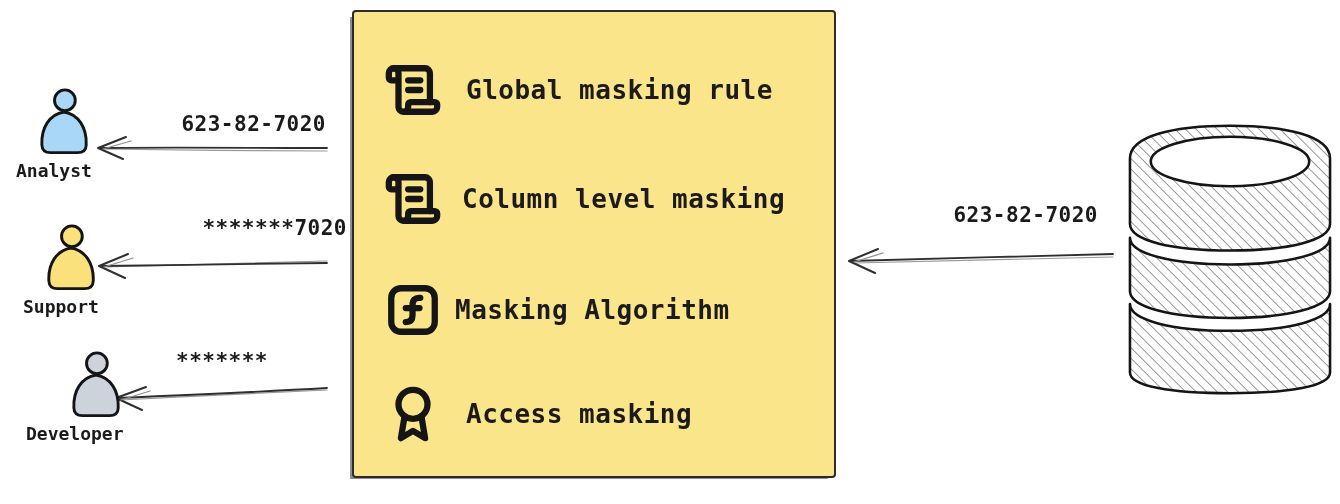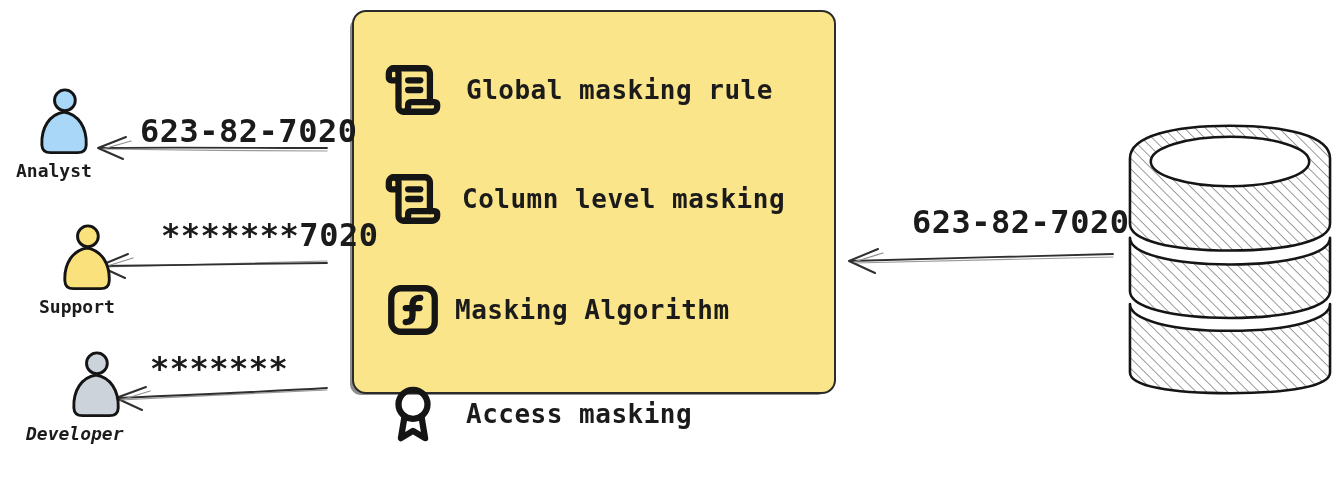--- a/index.html
+++ b/index.html
@@ -9,42 +9,42 @@
     background:#ffffff;
     overflow:hidden;
     font-family:"DejaVu Sans Mono","Liberation Mono",monospace;
     color:#1b1b1b;
   }
   svg{display:block;}
   .arrows{position:absolute;left:0;top:0;width:1340px;height:504px;pointer-events:none;}
 
   
   .mask-box{
-    position:absolute;left:352px;top:10px;width:484px;height:384px;
-    border:2.5px solid #2b2b2b;border-radius:14px;
+    position:absolute;left:352px;top:10px;width:484px;height:468px;
+    border:2.5px solid #2b2b2b;border-radius:4px;
     box-shadow:-5px 4px 0 -3px #8f8f8f;
     box-sizing:border-box;
   }
   .mask-row{
     position:absolute;left:30px;height:62px;display:flex;align-items:center;gap:24px;
   }
   .mask-row .row-icon{width:58px;height:58px;flex:0 0 auto;}
   .mask-row .row-label{
     font-size:26px;font-weight:bold;letter-spacing:0.5px;white-space:nowrap;
   }
 
   
   .actor{position:absolute;display:flex;flex-direction:column;align-items:flex-end;}
   .actor .person{width:56px;height:67px;}
   .actor .actor-label{margin-top:5px;font-size:18px;font-weight:bold;white-space:nowrap;}
 
   
   .flow-label{
-    position:absolute;font-size:32px;font-weight:bold;white-space:nowrap;
-    text-align:center;letter-spacing:0.5px;
+    position:absolute;font-size:21px;font-weight:bold;white-space:nowrap;
+    text-align:right;letter-spacing:0.5px;
   }
 
   .db{position:absolute;left:1126px;top:122px;width:208px;height:274px;}
 </style>
 </head>
 <body>
 
 <div class="canvas">
 
   <svg class="arrows" viewBox="0 0 1340 504">
@@ -115,29 +115,29 @@
   </div>
 
   <div class="actor" style="left:16px;top:88px;">
     <svg class="person" viewBox="0 0 62 74">
       <circle cx="32" cy="13.5" r="11.5" stroke="#141414" stroke-width="3.2" fill="#A9D7F7"></circle>
       <path d="M31 26.5 C15 29 5.5 44 6.5 63 C6.8 69 10 71.5 16 71.5 L46 71.5 C52 71.5 55.4 69 55.6 63 C56.5 44 47 29 31 26.5 Z" stroke="#141414" stroke-width="3.2" stroke-linejoin="round" fill="#A9D7F7"></path>
     </svg>
     <div class="actor-label">Analyst</div>
   </div>
 
-  <div class="actor" style="left:23px;top:224px;margin-left:16px;">
+  <div class="actor" style="left:23px;top:224px;">
     <svg class="person" viewBox="0 0 62 74">
       <circle cx="32" cy="13.5" r="11.5" stroke="#141414" stroke-width="3.2" fill="#FAE17B"></circle>
       <path d="M31 26.5 C15 29 5.5 44 6.5 63 C6.8 69 10 71.5 16 71.5 L46 71.5 C52 71.5 55.4 69 55.6 63 C56.5 44 47 29 31 26.5 Z" stroke="#141414" stroke-width="3.2" stroke-linejoin="round" fill="#FAE17B"></path>
     </svg>
     <div class="actor-label">Support</div>
   </div>
 
-  <div class="actor" style="left:26px;top:351px;font-style:italic;">
+  <div class="actor" style="left:26px;top:351px;">
     <svg class="person" viewBox="0 0 62 74">
       <circle cx="32" cy="13.5" r="11.5" stroke="#141414" stroke-width="3.2" fill="#CDD3DA"></circle>
       <path d="M31 26.5 C15 29 5.5 44 6.5 63 C6.8 69 10 71.5 16 71.5 L46 71.5 C52 71.5 55.4 69 55.6 63 C56.5 44 47 29 31 26.5 Z" stroke="#141414" stroke-width="3.2" stroke-linejoin="round" fill="#CDD3DA"></path>
     </svg>
     <div class="actor-label">Developer</div>
   </div>
 
   <div class="flow-label" style="left:140px;top:112px;width:186px;">623-82-7020</div>
   <div class="flow-label" style="left:161px;top:216px;width:186px;">*******7020</div>
   <div class="flow-label" style="left:150px;top:349px;width:118px;">*******</div>

